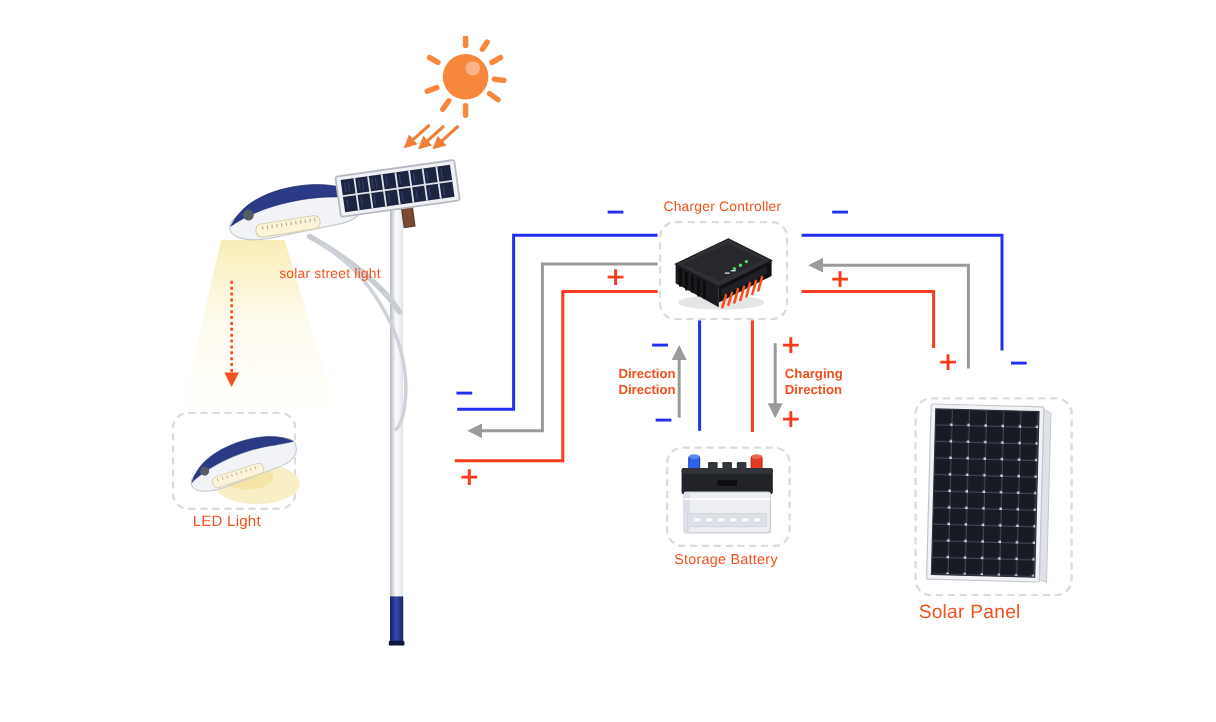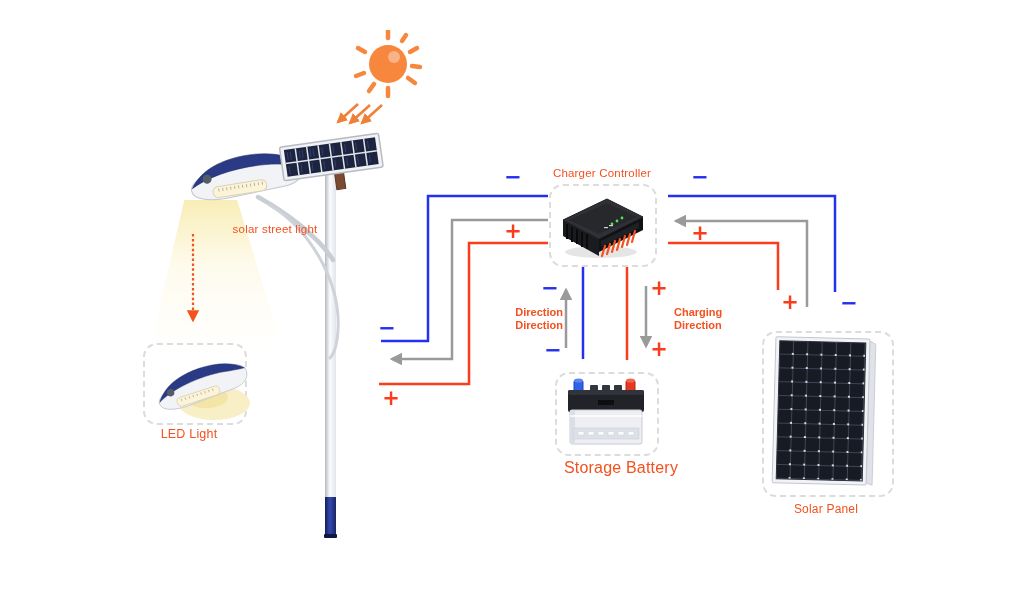--- a/index.html
+++ b/index.html
@@ -193,28 +193,28 @@
     <path d="M646,286 V346" stroke="#9a9a9a" stroke-width="2.5" fill="none" marker-end="url(#m-gray)"></path>
 
     <path d="M668,196 H835 V292" stroke="#2430f0" stroke-width="2.5" fill="none"></path>
     <path d="M807,307 V221 H676" stroke="#9a9a9a" stroke-width="2.5" fill="none" marker-end="url(#m-gray)"></path>
     <path d="M668,243 H778 V290" stroke="#fa3c1c" stroke-width="2.5" fill="none"></path>
   </svg>
 
   <div class="lbl" style="left:275px;top:223px;">solar street light</div>
   <div class="lbl" style="left:189px;top:427px;font-size:12.5px;text-align:center;">LED Light</div>
   <div class="lbl" style="left:602px;top:167px;">Charger Controller</div>
-  <div class="lbl" style="left:605px;top:459px;font-size:16px;margin-left:16px;">Storage Battery</div>
-  <div class="lbl" style="left:826px;top:502px;font-size:12px;">Solar Panel</div>
+  <div class="lbl" style="left:605px;top:459px;font-size:12px;">Storage Battery</div>
+  <div class="lbl" style="left:808px;top:502px;font-size:16px;">Solar Panel</div>
 
   <div class="flow-label" style="left:503px;top:306px;width:60px;text-align:right;">
     <span>Direction</span><br>
     <span>Direction</span>
   </div>
-  <div class="flow-label" style="left:654px;top:306px;width:62px;margin-left:20px;">
+  <div class="flow-label" style="left:654px;top:306px;width:62px;">
     <span>Charging</span><br>
     <span>Direction</span>
   </div>
 
   <span class="marker neg" style="left:513px;top:177px;">−</span>
   <span class="marker neg" style="left:700px;top:177px;">−</span>
   <span class="marker pos" style="left:513px;top:231px;">+</span>
   <span class="marker pos" style="left:700px;top:233px;">+</span>
   <span class="marker neg" style="left:387px;top:328px;">−</span>
   <span class="marker pos" style="left:391px;top:398px;">+</span>

